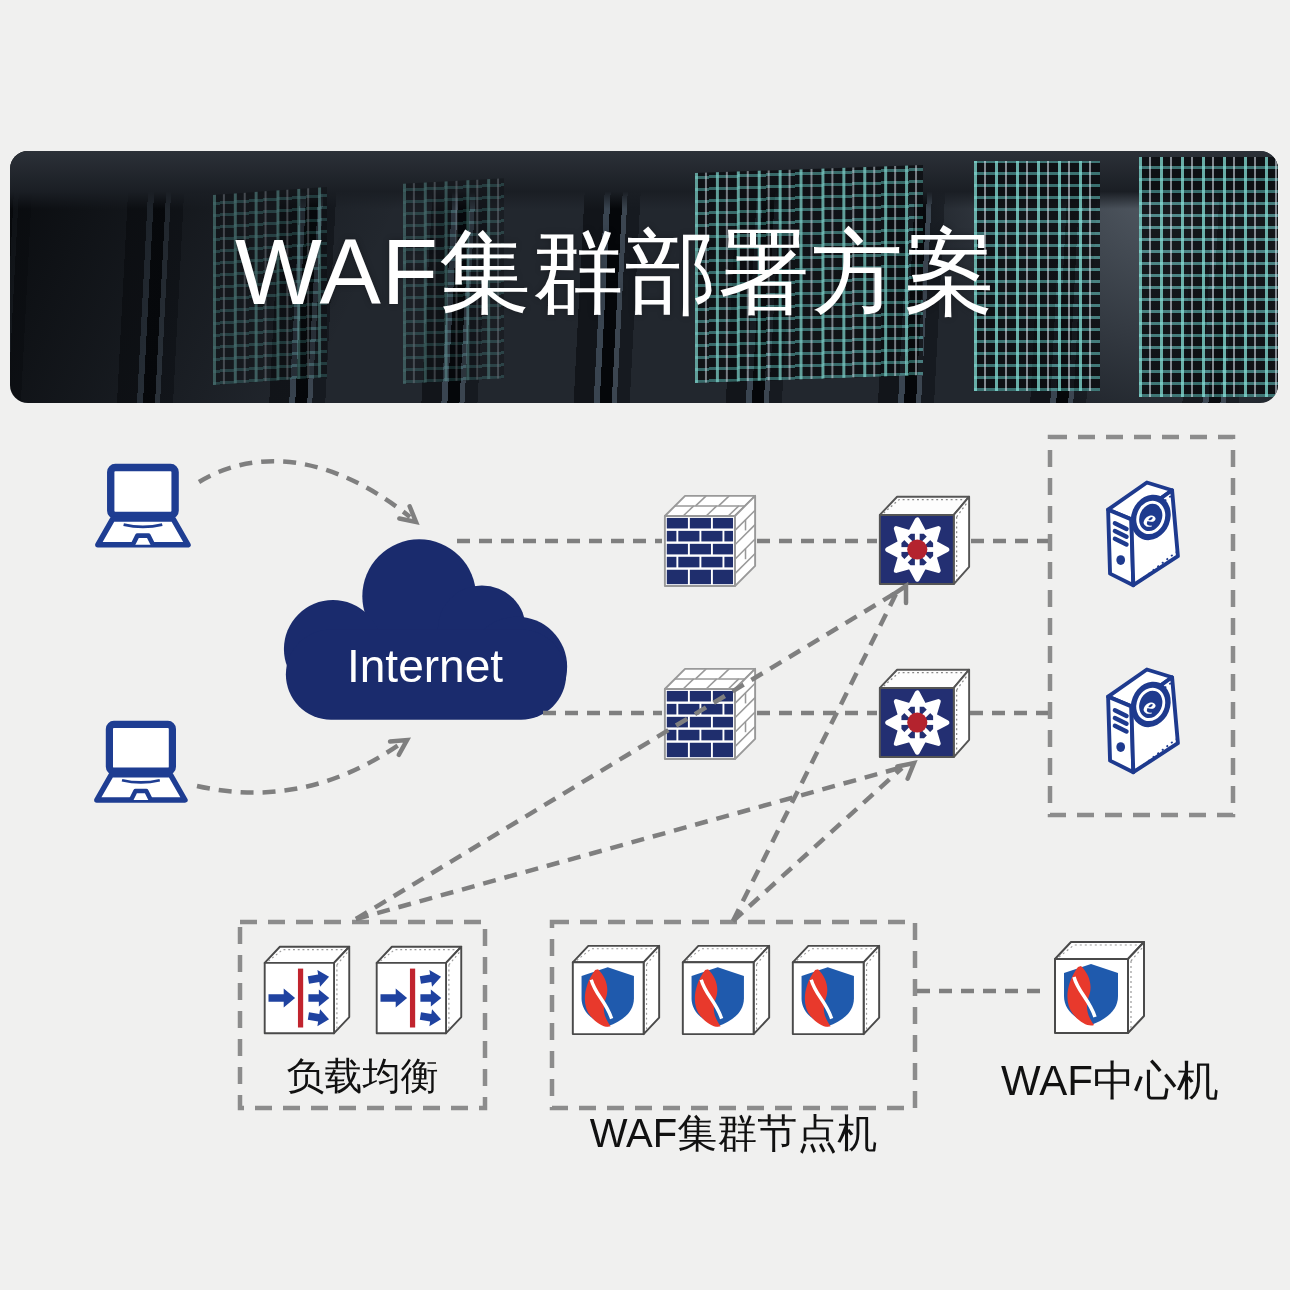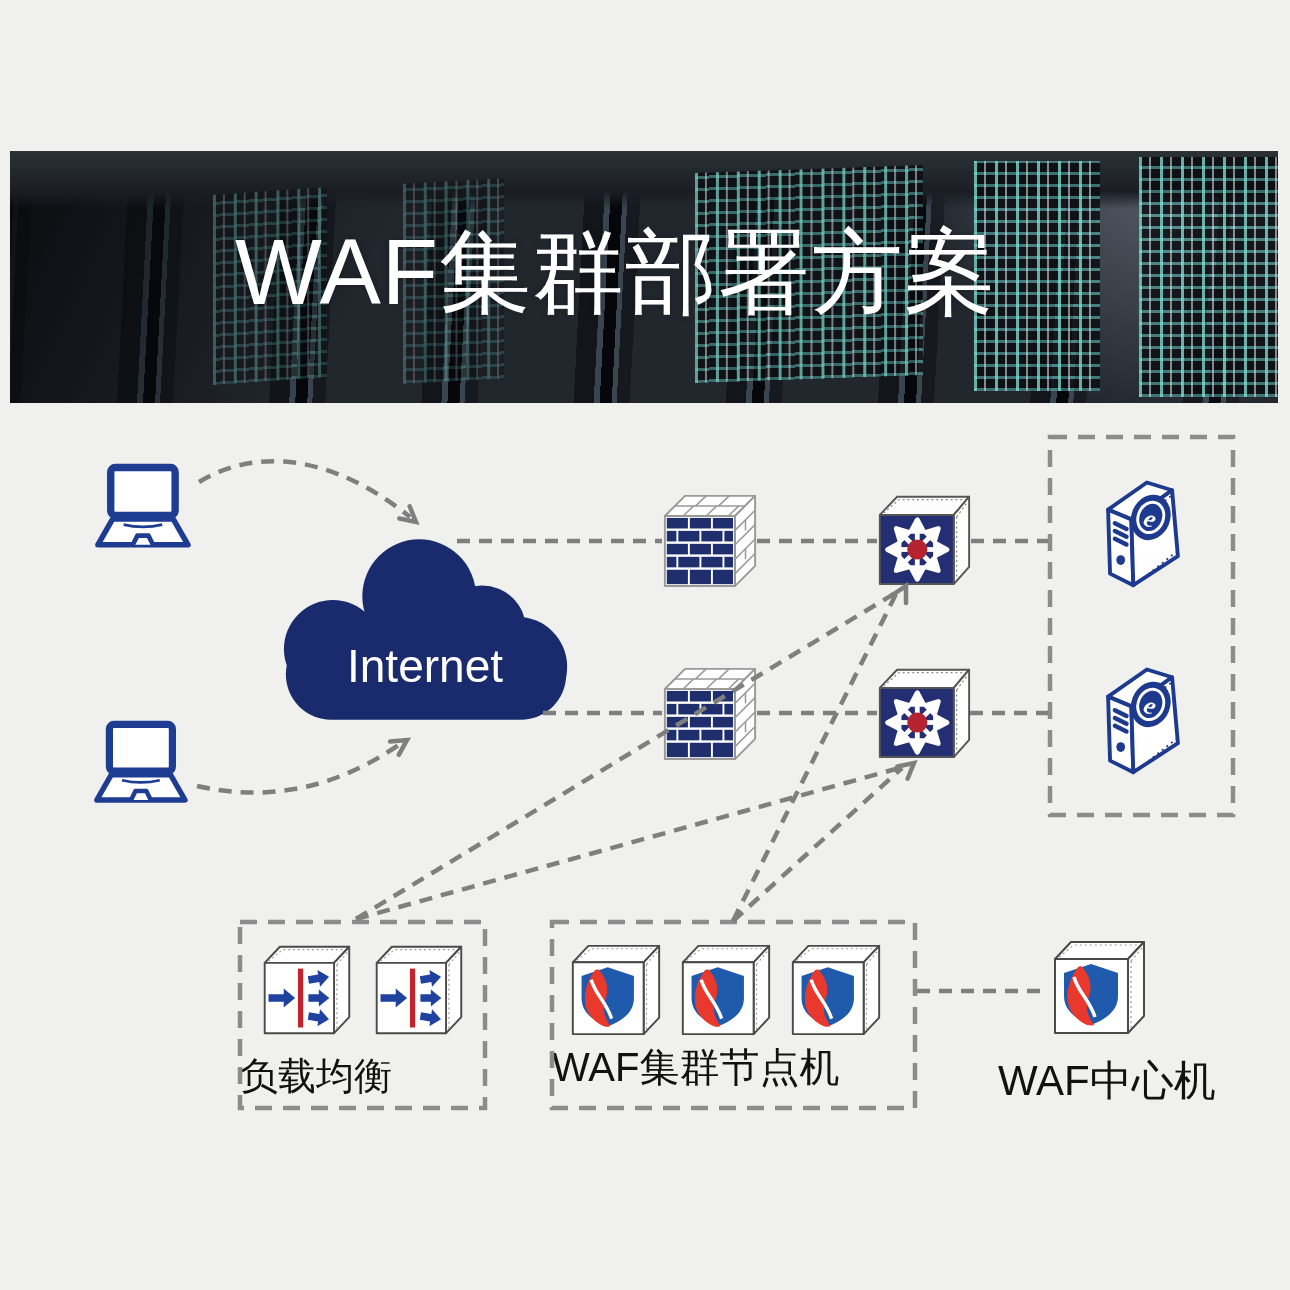--- a/index.html
+++ b/index.html
@@ -11,20 +11,21 @@
   
   .header{
     position:absolute;left:10px;top:151px;width:1268px;height:252px;overflow:hidden;
     background:
       linear-gradient(115deg, rgba(8,10,13,.95) 0%, rgba(8,10,13,0) 30%),
       radial-gradient(circle at 92% 4%, rgba(190,205,220,.35) 0%, rgba(190,205,220,0) 22%),
       repeating-linear-gradient(93deg,
         #05070a 0 6px, #3b4550 6px 11px, #161a20 11px 24px,
         #22272e 24px 120px, #12151a 120px 140px, #394450 140px 146px, #05070a 146px 152px),
       linear-gradient(180deg,#181c22 0%,#23282f 45%,#171b20 100%);
+    border-radius: 18px;
   }
   .header .ceiling{
     position:absolute;left:0;top:0;width:100%;height:58px;
     background:linear-gradient(180deg,#2c3138 0%,#1a1e24 70%,rgba(26,30,36,0) 100%);
   }
   .led-strip{
     position:absolute;opacity:.85;
     background:
       repeating-linear-gradient(90deg, rgba(140,235,225,.75) 0 3px, rgba(0,0,0,0) 3px 10px, rgba(235,245,255,.55) 10px 12px, rgba(0,0,0,0) 12px 21px),
       repeating-linear-gradient(0deg, rgba(90,200,190,.5) 0 3px, rgba(10,12,15,.85) 3px 12px);
@@ -38,25 +39,25 @@
     position:absolute;left:0;top:50%;transform:translateY(-53%);
     width:100%;text-align:center;padding-right:56px;box-sizing:border-box;
     color:#fff;font-size:92px;font-weight:500;letter-spacing:1px;white-space:nowrap;
     text-shadow:0 0 6px rgba(0,0,0,.25);
   }
   
   .icon{position:absolute;}
   .icon svg{display:block;width:100%;height:100%;}
   #lines{position:absolute;left:0;top:0;width:1290px;height:1290px;pointer-events:none;}
   .grp-label{
-    position:absolute;color:#111;white-space:nowrap;
+    position:absolute;color:#111;text-align:center;white-space:nowrap;
     font-family:"Liberation Sans","DejaVu Sans",sans-serif;
   }
   .lbl-lb{left:240px;top:1051px;width:245px;font-size:38px;}
-  .lbl-cluster{left:552px;top:1040px;width:363px;font-size:40px;}
+  .lbl-cluster{left:552px;top:1106px;width:363px;font-size:40px;}
   .lbl-center{left:998px;top:1053px;width:224px;font-size:42px;}
 </style>
 </head>
 <body>
 
 <div class="header">
   <div class="ceiling"></div>
   <div class="led-strip led-d"></div>
   <div class="led-strip led-e"></div>
   <div class="led-strip led-a"></div>

